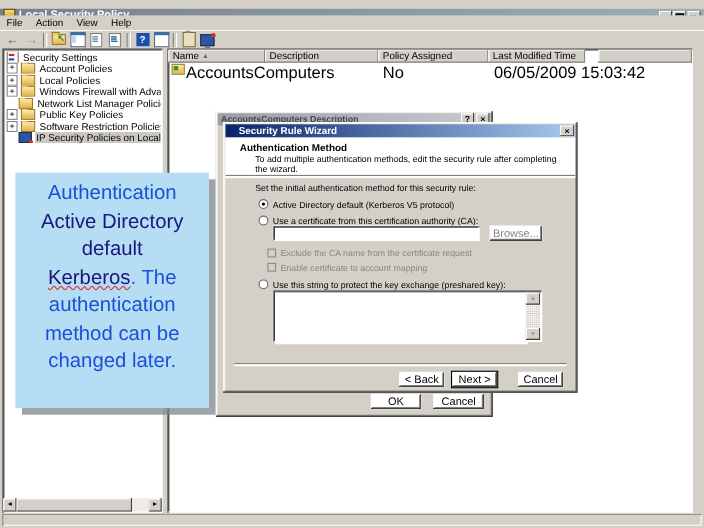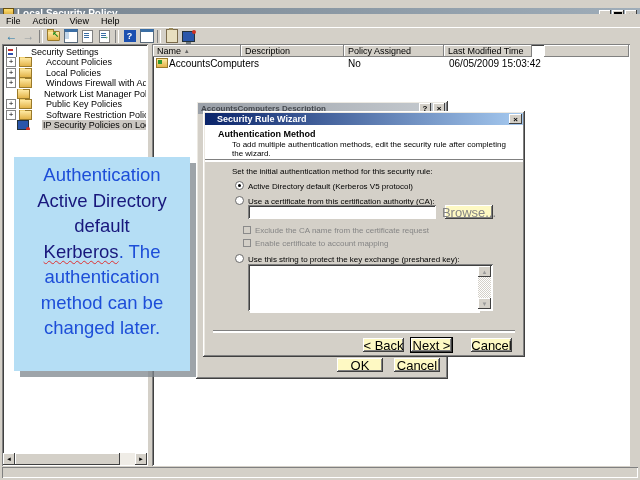--- a/index.html
+++ b/index.html
@@ -1,22 +1,22 @@
 <!DOCTYPE html>
 <html><head>
 <meta charset="utf-8">
 <style>
   html,body{margin:0;padding:0;}
   #screen{position:relative;width:640px;height:480px;background:#d4d0c8;overflow:hidden;
           font-family:"Liberation Sans",sans-serif;color:#000;-webkit-font-smoothing:none;}
   .abs{position:absolute;}
   .b-out2{box-shadow:inset -1px -1px 0 #404040, inset 1px 1px 0 #fff,
                      inset -2px -2px 0 #808080, inset 2px 2px 0 #ece9e2;}
-  .btn{background:#fef9c3;box-shadow:inset -1px -1px 0 #404040, inset 1px 1px 0 #fff,
-       inset -2px -2px 0 #808080;font-size:13px;display:flex;align-items:center;justify-content:center;}
+  .btn{background:#ffffff;box-shadow:inset -1px -1px 0 #404040, inset 1px 1px 0 #fff,
+       inset -2px -2px 0 #808080;font-size:10px;display:flex;align-items:center;justify-content:center;}
   .btn.default{outline:1px solid #000;}
   
   #titlebar{left:0;top:8px;width:640px;height:26px;background:linear-gradient(90deg,#75828e,#9fadb9);
             display:flex;align-items:flex-start;}
   #titlebar .ttext{color:#fff;font-weight:bold;font-size:10px;margin-left:3px;white-space:nowrap;}
   .appicon{width:9px;height:9px;margin-left:3px;background:linear-gradient(#ffe070,#c89020);border:1px solid #6a5010;}
   .winbtn{width:12px;height:11px;margin-left:1px;background:#d4d0c8;
           box-shadow:inset -1px -1px 0 #404040,inset 1px 1px 0 #fff;
           display:flex;align-items:center;justify-content:center;font-size:8px;font-weight:bold;line-height:1;}
   .winbtns{position:absolute;right:3px;top:2px;display:flex;}
@@ -47,21 +47,21 @@
   .mini-pc{width:11px;height:9px;background:#2a56aa;border:1px solid #22303a;position:relative;}
   .mini-pc::after{content:"";position:absolute;left:3px;bottom:-3px;width:5px;height:2px;background:#707a80;}
   .mini-pc .dot{position:absolute;right:-2px;top:-2px;width:4px;height:4px;background:#d03020;border-radius:50%;}
   
   #tree-pane{left:2px;top:44px;width:146px;height:422px;background:#fff;}
   #tree-pane,.pane-border{box-shadow:inset 1px 1px 0 #808080, inset -1px -1px 0 #fff, inset 2px 2px 0 #404040;}
   .tree-row{position:absolute;left:2px;height:10px;width:142px;display:flex;align-items:center;
             white-space:nowrap;overflow:hidden;font-size:9px;}
   .expand{width:8px;height:8px;background:#fff;border:1px solid #848484;font-size:8px;line-height:7px;
           text-align:center;flex:0 0 auto;margin-left:2px;color:#000;}
-  .tree-label{margin-left:13px;padding:4px 1px;}
+  .tree-label{margin-left:3px;padding:4px 1px;}
   .tree-label.selected{background:#cbc7c1;}
   .t-folder{flex:0 0 auto;margin-left:3px;position:relative;width:11px;height:8px;
             background:linear-gradient(#ffe9a2,#e3b44a);border:1px solid #9a7a2a;}
   .t-folder::before{content:"";position:absolute;top:-3px;left:-1px;width:5px;height:2px;background:#f0cf70;
             border:1px solid #9a7a2a;border-bottom:none;}
   .t-root{flex:0 0 auto;margin-left:2px;width:9px;height:10px;background:#fff;border:1px solid #707070;position:relative;}
   .t-root::before{content:"";position:absolute;left:1px;top:2px;width:5px;height:2px;background:#c03030;}
   .t-root::after{content:"";position:absolute;left:1px;top:6px;width:5px;height:2px;background:#3050b0;}
   .t-ipsec{flex:0 0 auto;margin-left:3px;width:10px;height:8px;background:#2a56aa;border:1px solid #22303a;position:relative;}
   .t-ipsec::after{content:"";position:absolute;right:-2px;bottom:-2px;width:4px;height:4px;background:#d03020;border-radius:50%;}
@@ -70,21 +70,21 @@
   .hscroll{position:absolute;left:1px;top:409px;width:144px;height:12px;background:#efece6;display:flex;}
   .sbtn{width:12px;height:12px;background:#d4d0c8;box-shadow:inset -1px -1px 0 #404040,inset 1px 1px 0 #fff;
         font-size:6px;display:flex;align-items:center;justify-content:center;color:#000;flex:0 0 auto;}
   .sthumb{height:12px;width:105px;background:#d4d0c8;box-shadow:inset -1px -1px 0 #404040,inset 1px 1px 0 #fff;flex:0 0 auto;}
   #splitter{left:148px;top:44px;width:4px;height:422px;background:#d4d0c8;}
   #list-pane{left:152px;top:44px;width:478px;height:422px;background:#fff;}
   .hcell{position:absolute;top:1px;height:12px;background:#d4d0c8;
          box-shadow:inset -1px -1px 0 #808080,inset 1px 1px 0 #fff;
          font-size:9px;display:flex;align-items:center;padding-left:4px;box-sizing:border-box;white-space:nowrap;overflow:hidden;}
   .sorticon{font-size:7px;color:#666;margin-left:4px;}
-  .lrow{position:absolute;left:1px;top:14px;width:470px;height:11px;font-size:10px;}
+  .lrow{position:absolute;left:1px;top:14px;width:470px;height:11px;font-size:15px;}
   .lrow span{position:absolute;white-space:nowrap;}
   .l-icon{position:absolute;left:3px;top:0px;width:10px;height:8px;background:linear-gradient(#ffe9a2,#e3b44a);
           border:1px solid #9a7a2a;}
   .l-icon::after{content:"";position:absolute;left:1px;top:1px;width:4px;height:4px;background:#2d9a2d;}
   #statusbar{left:2px;top:467px;width:636px;height:11px;background:#d4d0c8;
              box-shadow:inset 1px 1px 0 #808080,inset -1px -1px 0 #fff;}
   
   #annotation{left:14px;top:157px;width:176px;height:214px;background:#b5def5;
               box-shadow:6px 6px 0 rgba(125,133,140,0.75);text-align:center;
               font-size:18.5px;line-height:25.5px;padding-top:5px;box-sizing:border-box;z-index:4;}

